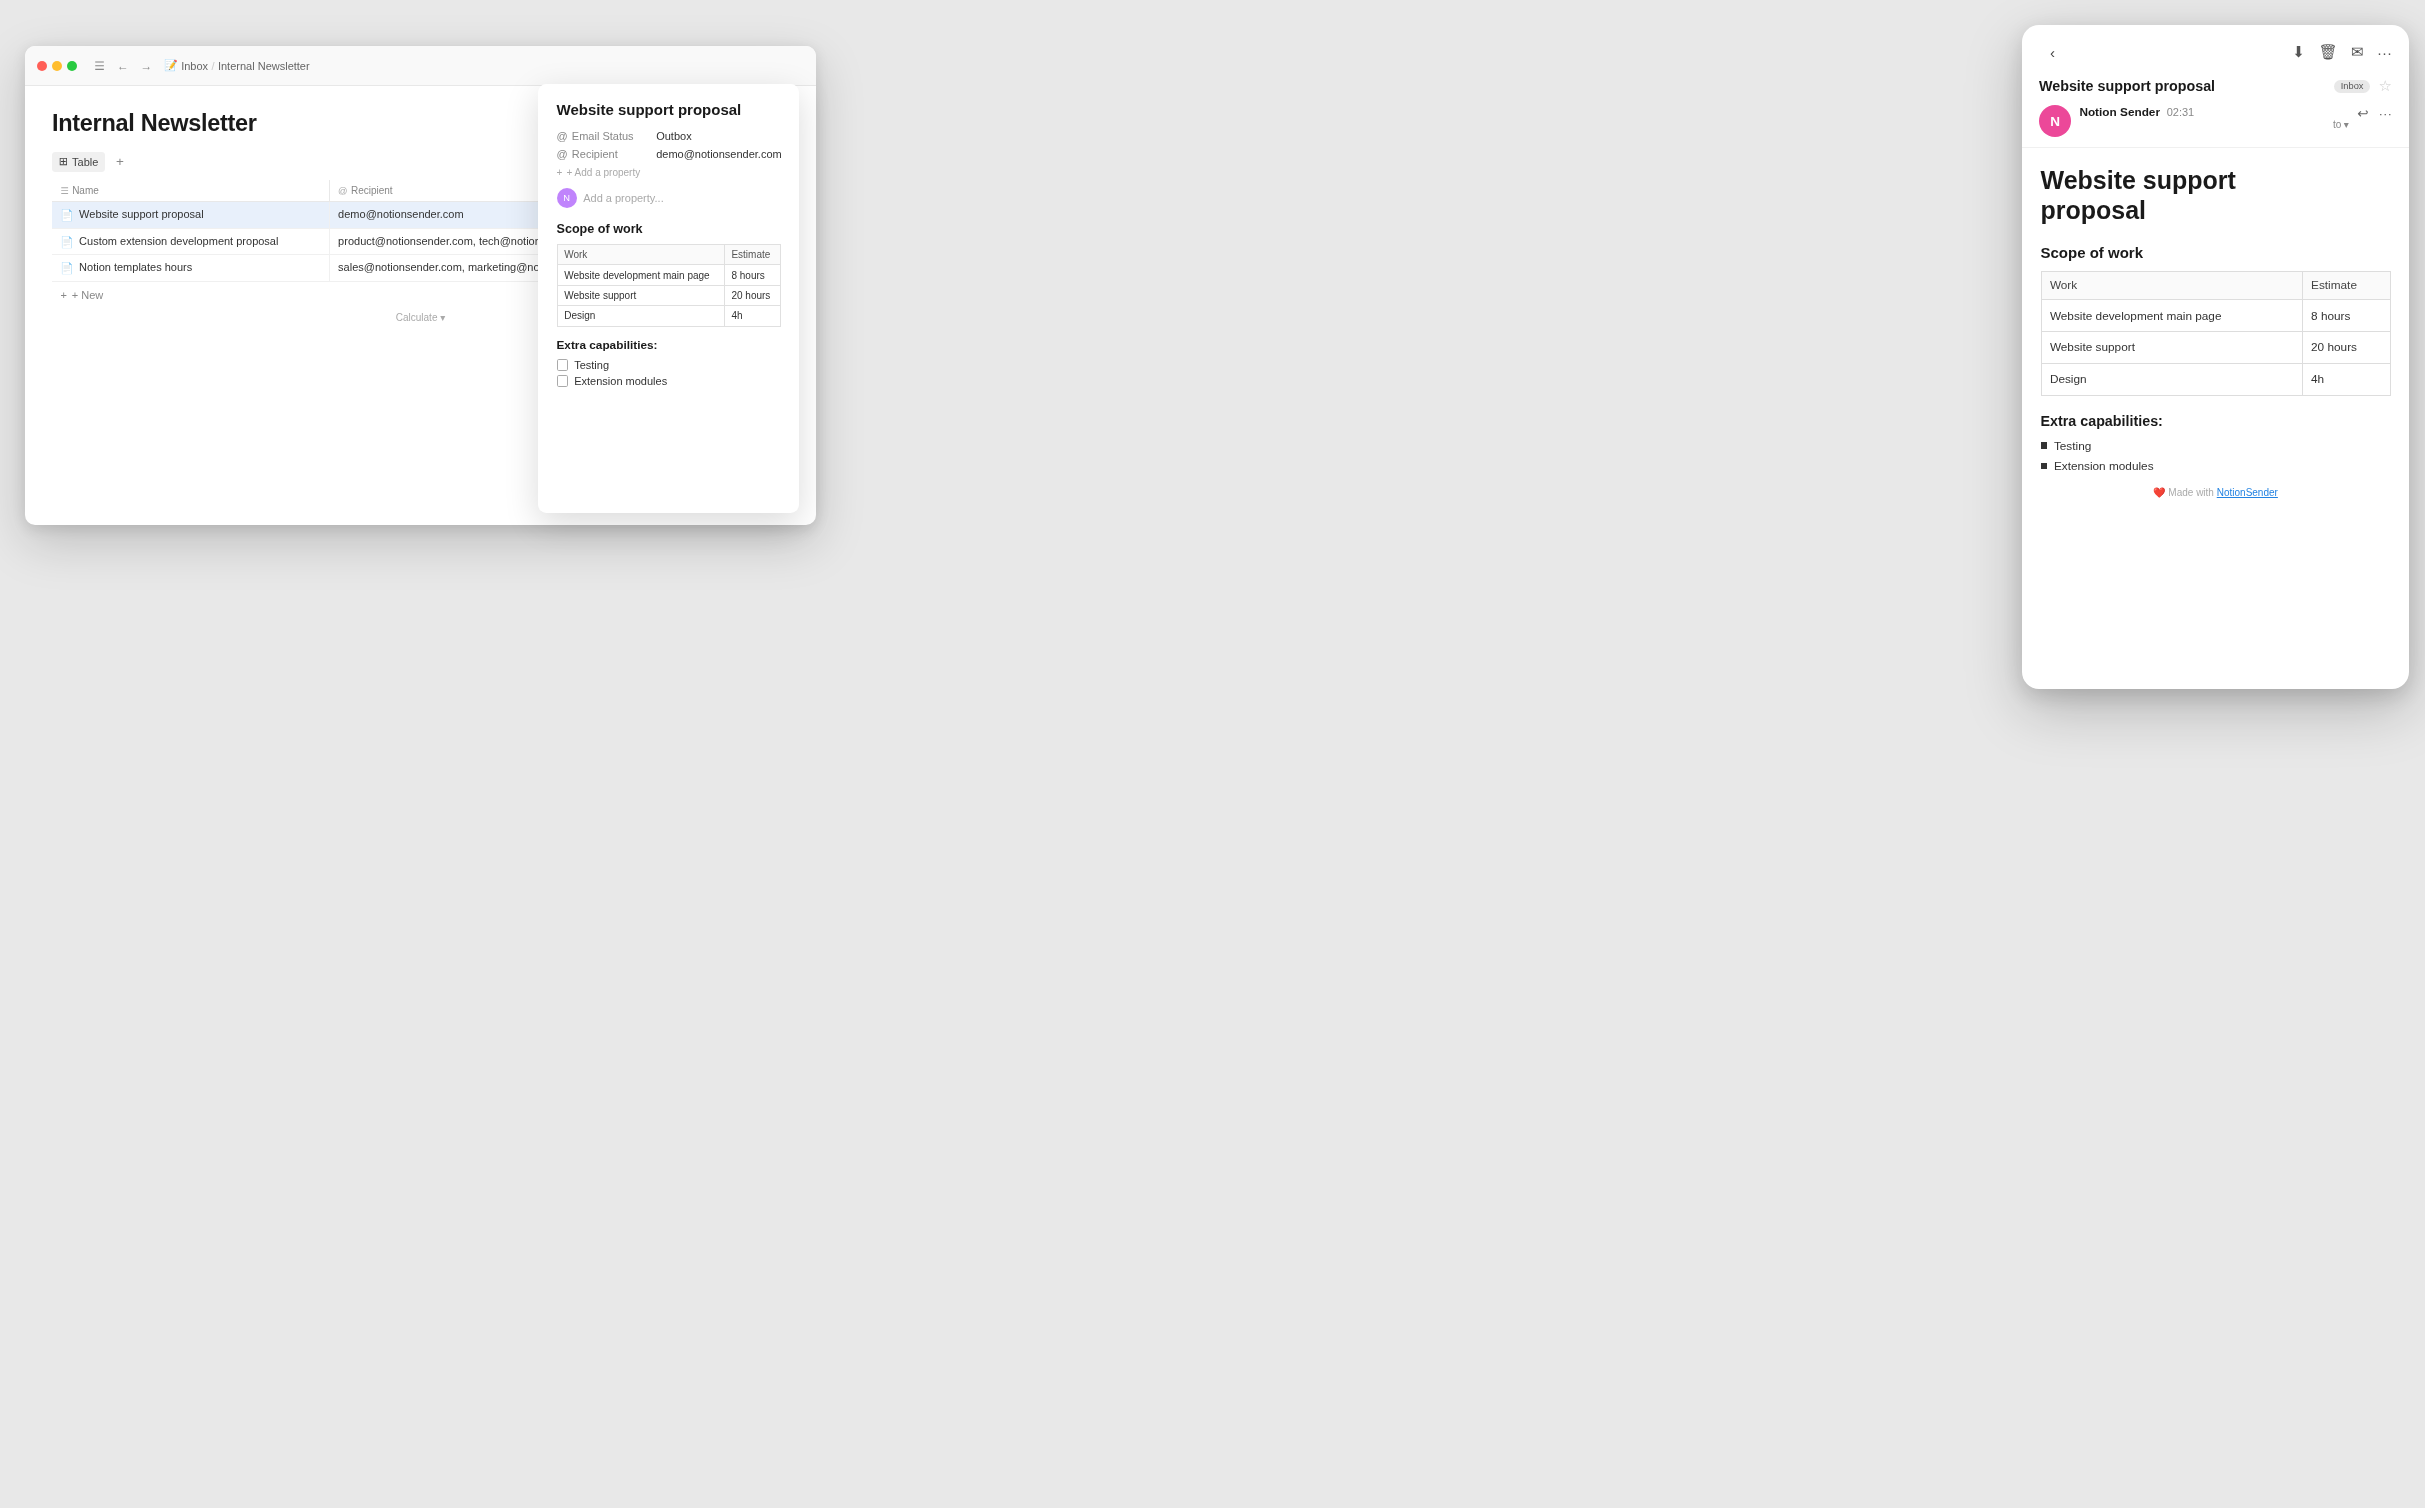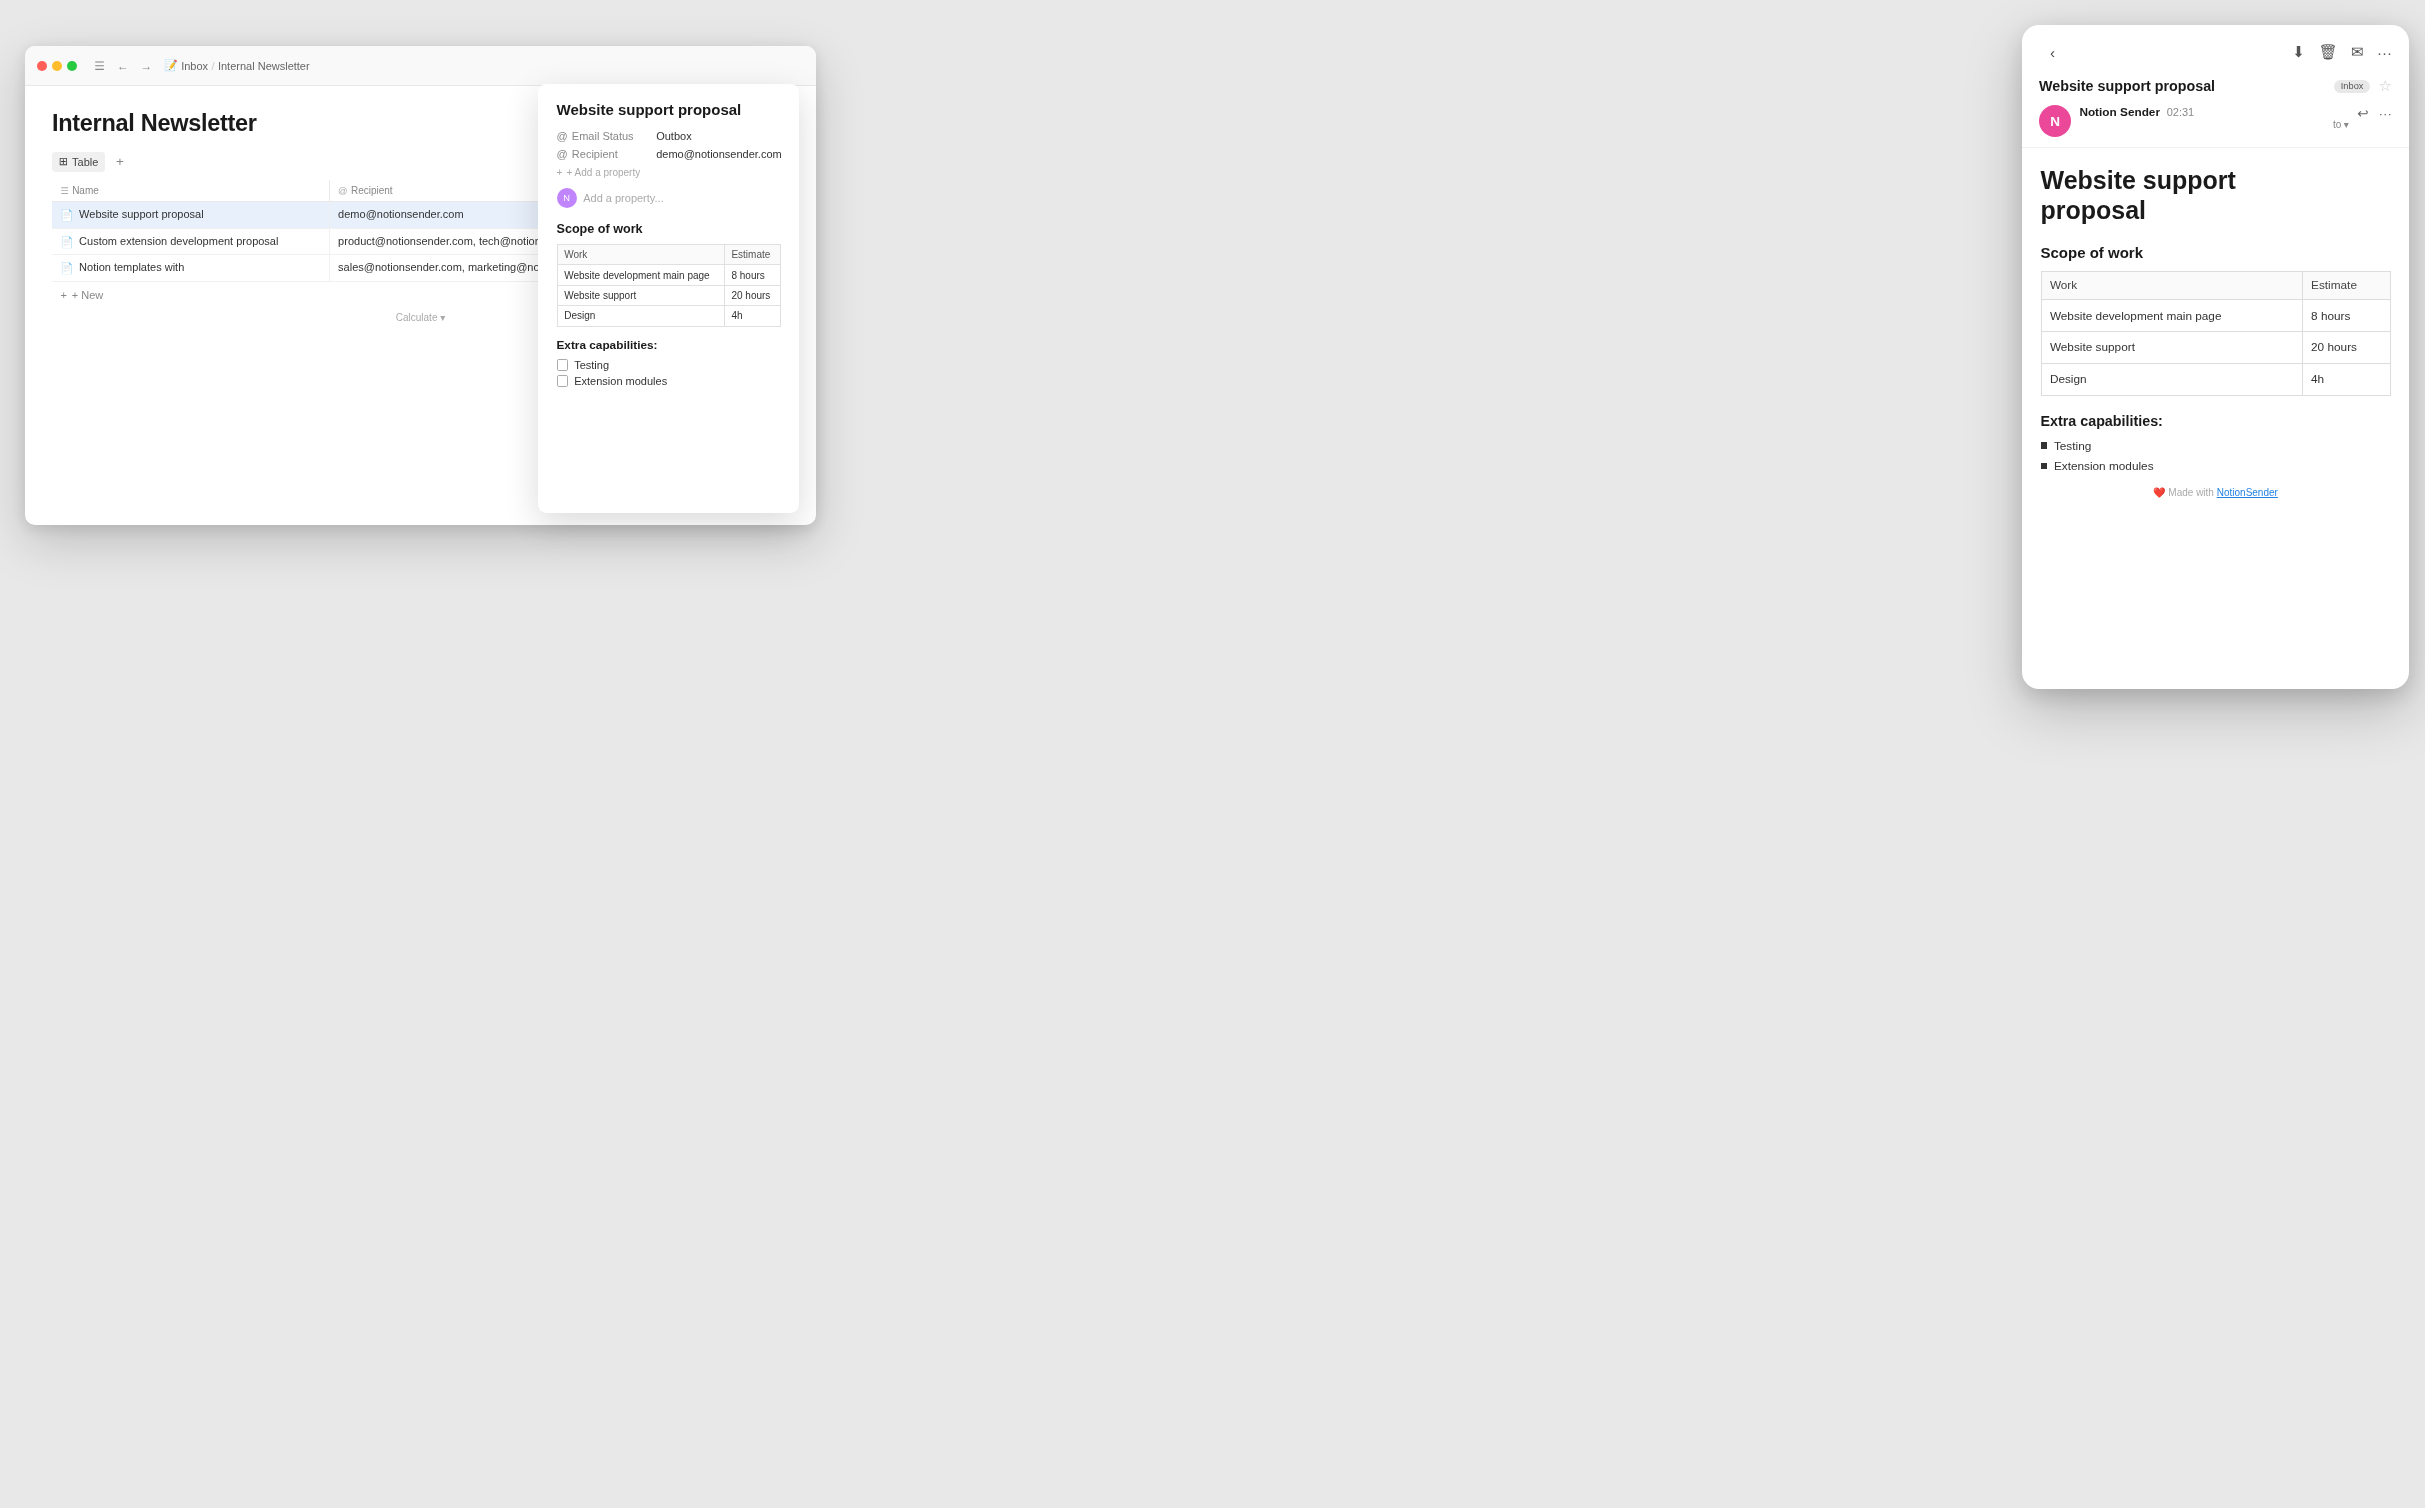--- a/index.html
+++ b/index.html
@@ -613,21 +613,21 @@
               <span>Custom extension development proposal</span>
             </div>
           </td>
           <td>product@notionsender.com, tech@notionsender.com</td>
           <td><span class="status-badge">Outbox</span></td>
         </tr>
         <tr>
           <td>
             <div class="cell-name">
               <span class="doc-icon">📄</span>
-              <span>Notion templates with</span>
+              <span>Notion templates hours</span>
             </div>
           </td>
           <td>sales@notionsender.com, marketing@notionsender.com</td>
           <td><span class="status-badge">Sent</span></td>
         </tr>
       </tbody>
     </table>
 
     <div class="table-footer">
       <span>+</span>

